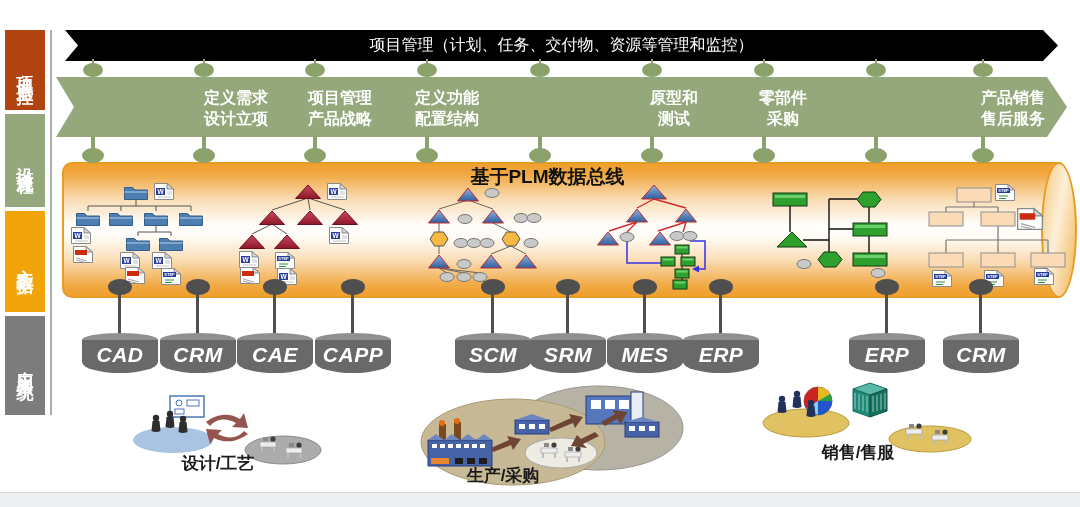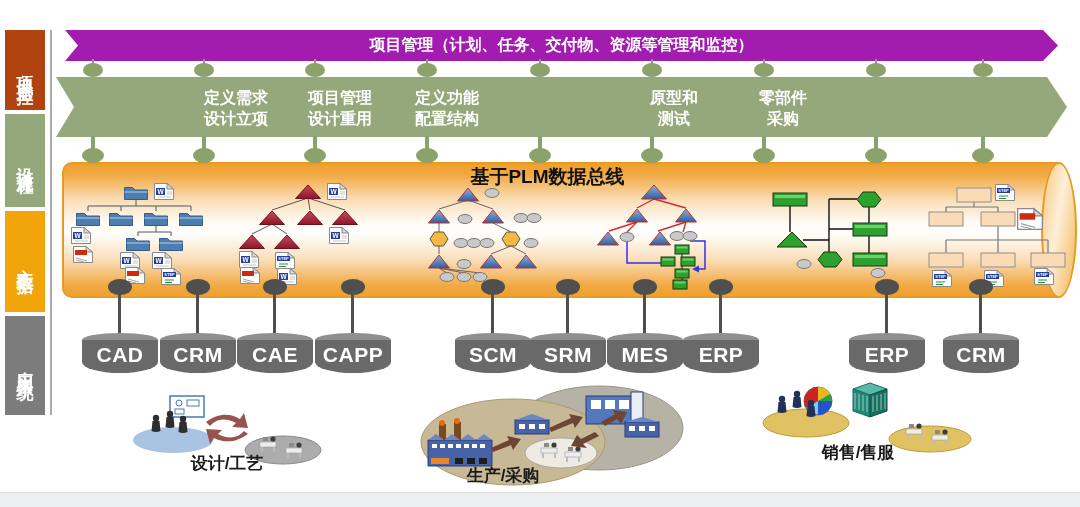--- a/index.html
+++ b/index.html
@@ -10,23 +10,23 @@
   .side-block{position:absolute;left:5px;width:40px;display:flex;align-items:center;justify-content:center;
               color:#fff;font-size:17px;font-weight:bold;writing-mode:vertical-rl;text-orientation:upright;
               letter-spacing:4px;}
   .sb-0{top:30px;height:80px;background:#B0430F;}
   .sb-1{top:114px;height:93px;background:#95A87B;}
   .sb-2{top:211px;height:101px;background:#F2A50B;}
   .sb-3{top:316px;height:99px;background:#7C7C7C;}
   .side-sep{position:absolute;left:50px;top:30px;width:2px;height:385px;background:#ABABAB;}
 
   
-  .proj-banner{position:absolute;left:65px;top:30px;width:993px;height:31px;background:#a21caf;
+  .proj-banner{position:absolute;left:65px;top:30px;width:993px;height:31px;background:#000000;
     clip-path:polygon(0 0,calc(100% - 15px) 0,100% 50%,calc(100% - 15px) 100%,0 100%,13px 50%);
-    display:flex;align-items:center;justify-content:center;color:#fff;font-size:16px;font-weight:bold;}
+    display:flex;align-items:center;justify-content:center;color:#fff;font-size:16px;font-weight:normal;}
 
   
   .proc-banner{position:absolute;left:56px;top:77px;width:1011px;height:60px;background:#95A87B;
     clip-path:polygon(0 0,calc(100% - 20px) 0,100% 50%,calc(100% - 20px) 100%,0 100%,18px 50%);}
   .stage-lbl{position:absolute;top:83px;height:49px;width:120px;display:flex;flex-direction:column;
     justify-content:center;align-items:center;color:#fff;font-weight:bold;font-size:16px;line-height:21px;
     text-align:center;z-index:3;}
   .stage-lbl span{display:block;}
 
   
@@ -44,31 +44,31 @@
     border-radius:50%;box-sizing:border-box;z-index:2;
     background:linear-gradient(100deg,#F7C97E 0%,#FDEFD8 45%,#F3B655 100%);}
   .bus-title{position:absolute;left:450px;top:164px;width:195px;text-align:center;font-size:19px;
     font-weight:bold;color:#111;z-index:4;}
   .tree{position:absolute;z-index:3;}
 
   
   .db{position:absolute;top:279px;width:0;z-index:4;}
   .db-dot{position:absolute;left:-12px;top:0;width:24px;height:16px;border-radius:50%;background:#4F4F4F;}
   .db-stem{position:absolute;left:-2px;top:10px;width:3px;height:46px;background:#4F4F4F;}
-  .db-cyl{position:absolute;left:-38px;top:54px;width:76px;height:40px;}
+  .db-cyl{position:absolute;left:-38px;top:54px;width:76px;height:40px;font-style:italic;}
   .cyl-top{position:absolute;left:0;top:0;width:76px;height:14px;border-radius:50%;background:#8F8F8F;}
   .cyl-body{position:absolute;left:0;top:7px;width:76px;height:33px;background:#696969;
     border-radius:0 0 38px 38px / 0 0 11px 11px;}
   .db-label{position:absolute;left:0;top:3px;width:76px;height:37px;line-height:37px;text-align:center;
     color:#fff;font-weight:bold;font-size:21px;letter-spacing:0.5px;}
 
   
   .scene{position:absolute;z-index:2;}
   .scene-lbl{position:absolute;width:130px;text-align:center;font-size:17px;font-weight:bold;color:#1a1a1a;z-index:3;}
-  .sl-0{left:162px;top:452px;}
+  .sl-0{left:153px;top:452px;}
   .sl-1{left:438px;top:464px;}
   .sl-2{left:793px;top:441px;}
 
   .footer-strip{position:absolute;left:0;top:492px;width:1080px;height:15px;background:#EDEFF1;
     border-top:1px solid #D8DADC;box-sizing:border-box;}
 </style>
 </head>
 <body>
 
 <div id="app">
@@ -217,33 +217,37 @@
       <div class="bstem"></div>
       <div class="bdot"></div>
     </div>
 
   <div class="stage-lbl" style="left:176px">
       <span>定义需求</span>
       <span>设计立项</span>
     </div>
   <div class="stage-lbl" style="left:280px">
       <span>项目管理</span>
-      <span>设计重用</span>
+      <span>产品战略</span>
     </div>
   <div class="stage-lbl" style="left:387px">
       <span>定义功能</span>
       <span>配置结构</span>
     </div>
   <div class="stage-lbl" style="left:614px">
       <span>原型和</span>
       <span>测试</span>
     </div>
   <div class="stage-lbl" style="left:723px">
       <span>零部件</span>
       <span>采购</span>
+    </div>
+  <div class="stage-lbl" style="left:953px">
+      <span>产品销售</span>
+      <span>售后服务</span>
     </div>
 
   <div class="bus"></div>
   <div class="bus-cap"></div>
   <div class="bus-title">基于PLM数据总线</div>
 
   <svg class="tree" style="left:66px;top:180px" width="175" height="105" viewBox="0 0 175 105">
     <g stroke="#555" stroke-width="1" fill="none">
       <path d="M70 20 V26 M22 26 H125 M22 26 V31 M55 26 V31 M90 26 V31 M125 26 V31"></path>
       <path d="M90 46 V52 M72 52 H105 M72 52 V56 M105 52 V56"></path>

